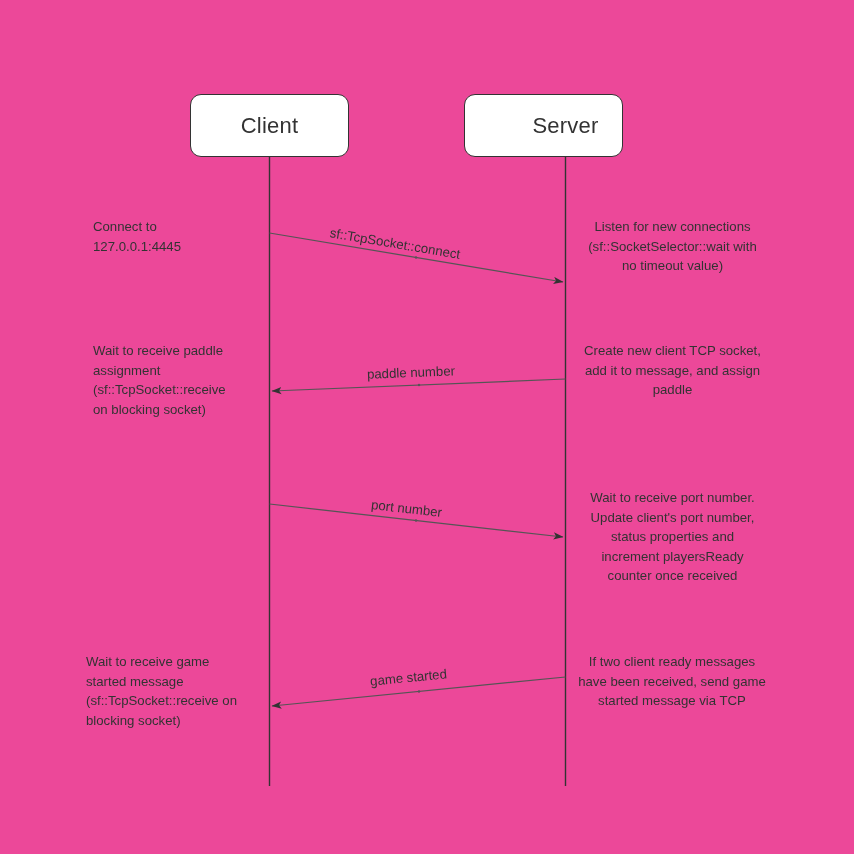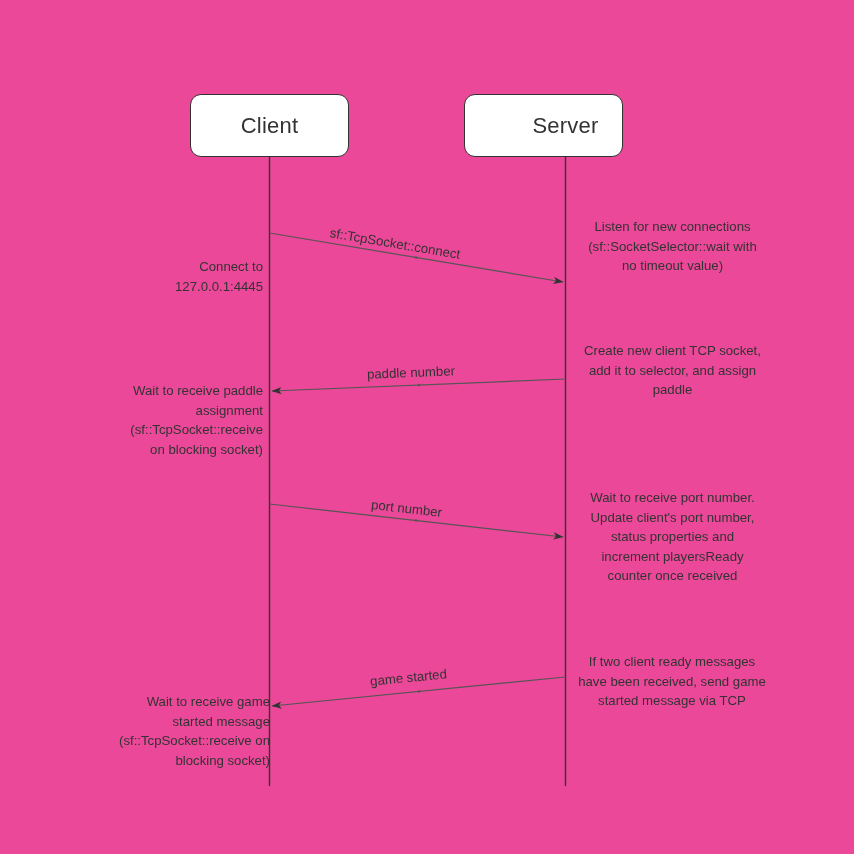--- a/index.html
+++ b/index.html
@@ -46,22 +46,21 @@
   .note {
     position: absolute;
     box-sizing: border-box;
     text-align: center;
     font-size: 13.2px;
     line-height: 19.5px;
     color: #333333;
     white-space: pre-line;
   }
   .note.left {
-    text-align: right;
-    margin-top: 40px;
+    text-align: left;
   }
   .note.right {
     text-align: center;
   }
   .msg-label {
     position: absolute;
     font-size: 13.2px;
     line-height: 15px;
     color: #333333;
     white-space: nowrap;
@@ -115,21 +114,21 @@
 no timeout value)</div>
 
   <div class="msg-label" style="left:329px; top:236px; transform:rotate(9.5deg);">sf::TcpSocket::connect</div>
 
   <div class="note left" style="left:93px; top:341px; width:170px;">Wait to receive paddle
 assignment
 (sf::TcpSocket::receive
 on blocking socket)</div>
 
   <div class="note right" style="left:575px; top:341px; width:195px;">Create new client TCP socket,
-add it to selector, and assign
+add it to message, and assign
 paddle</div>
 
   <div class="msg-label" style="left:367px; top:365px; transform:rotate(-2.3deg);">paddle number</div>
 
 
   <div class="note right" style="left:575px; top:488px; width:195px;">Wait to receive port number.
 Update client's port number,
 status properties and
 increment playersReady
 counter once received</div>

